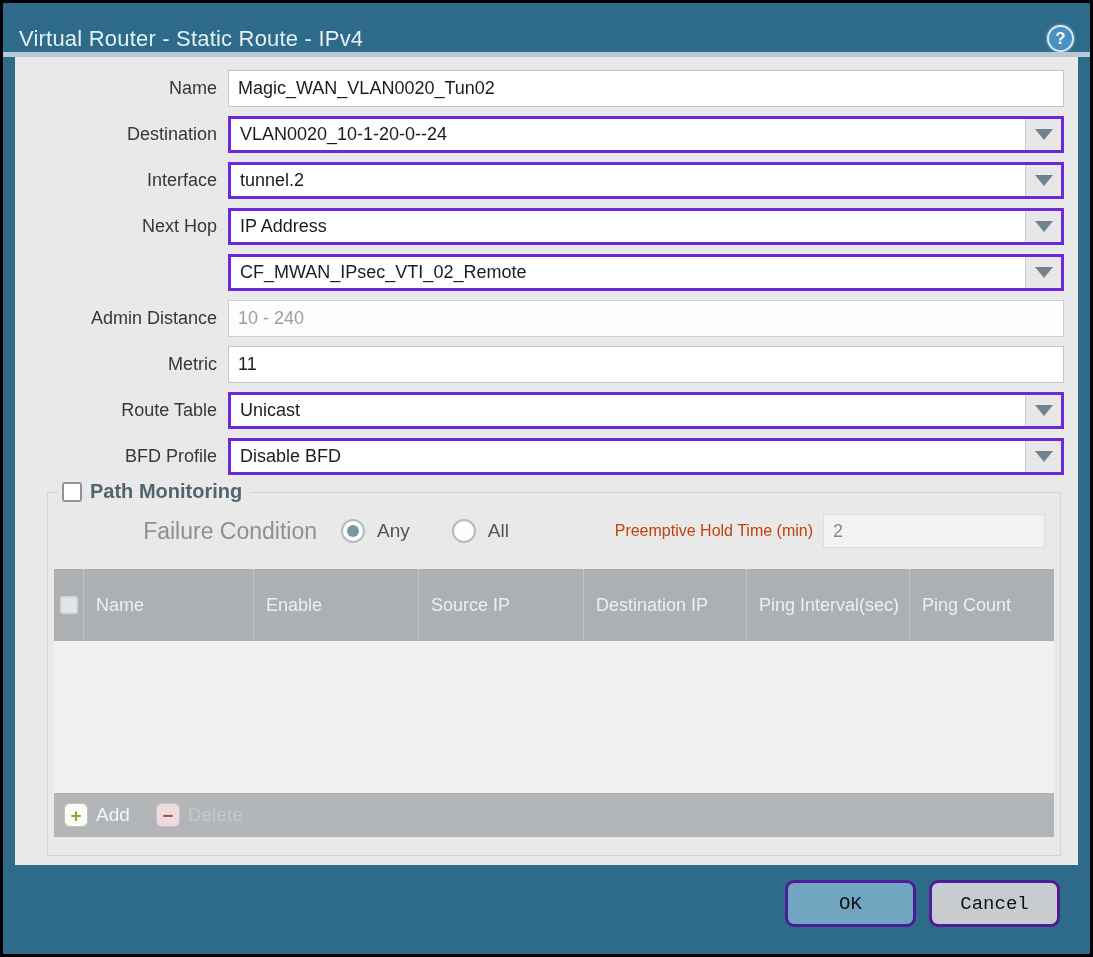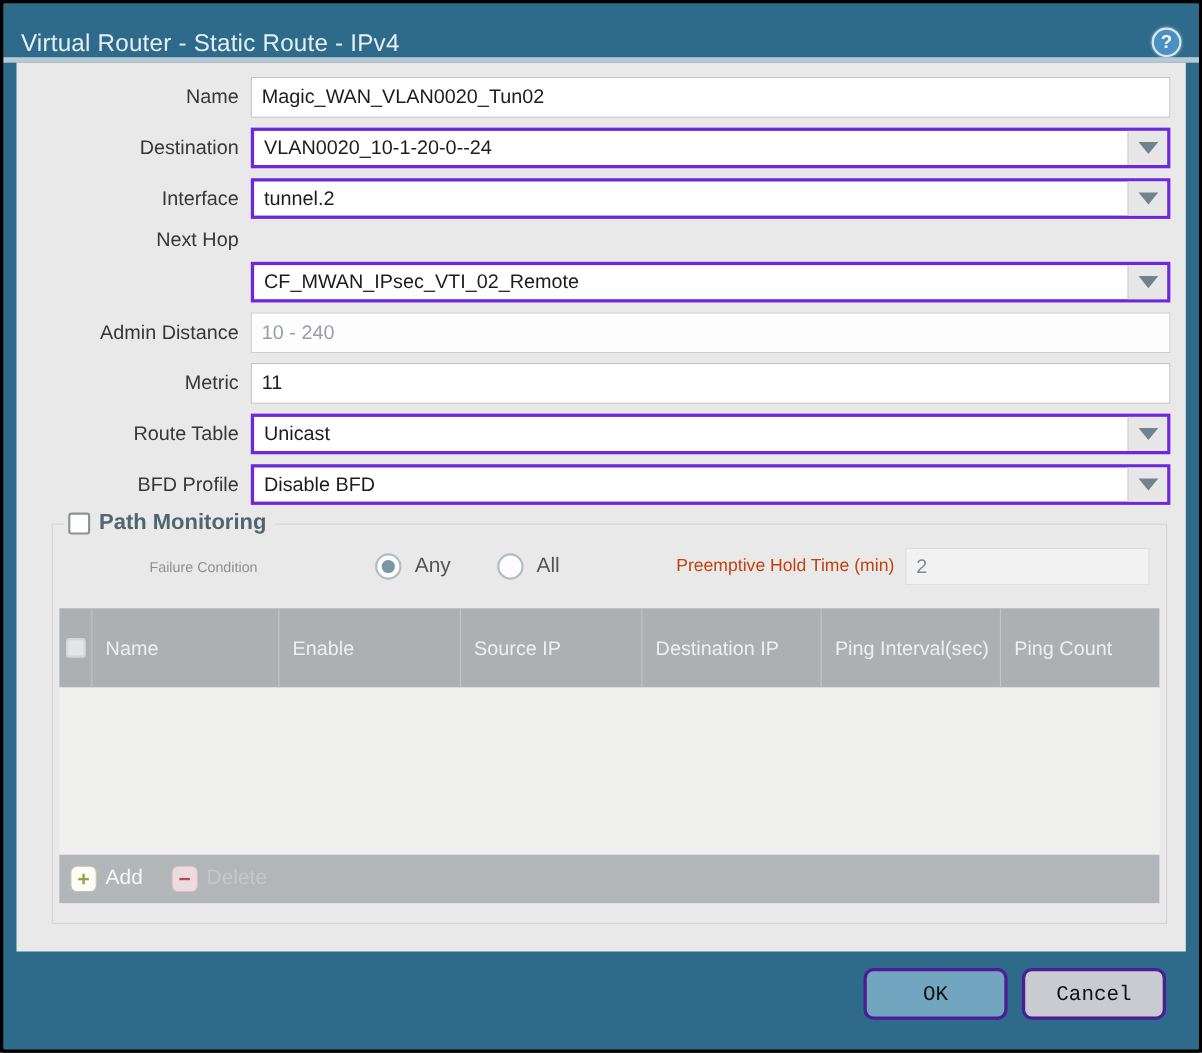--- a/index.html
+++ b/index.html
@@ -103,22 +103,22 @@
   }
   .legend-label {
     font-size:20px; font-weight:bold; color:#51656f;
   }
 
   .fc-row {
     display:flex; align-items:center;
     margin:12px 10px 0 0;
   }
   .fc-label {
-    width:288px; text-align:center; padding-right:24px;
-    font-size:13px; color:#8f8f8f;
+    width:288px; text-align:right; padding-right:24px;
+    font-size:23px; color:#8f8f8f;
   }
   .radio-opt { display:flex; align-items:center; margin-right:42px; cursor:pointer; }
   .radio {
     width:24px; height:24px; border-radius:50%;
     background:#fdfdfd; border:2px solid #b3bcc0;
     display:flex; align-items:center; justify-content:center;
     margin-right:12px;
   }
   .radio .dot { width:12px; height:12px; border-radius:50%; background:#7b97a4; }
   .radio-label { font-size:19px; color:#545454; }
@@ -226,20 +226,28 @@
           <div class="combo-text">tunnel.2</div>
           <div class="combo-btn">
               <span class="tri"></span>
             </div>
         </div>
       </div>
     </div>
 
     <div class="form-row">
       <div class="form-label">Next Hop</div>
+      <div class="field-wrap">
+        <div class="combo">
+          <div class="combo-text">IP Address</div>
+          <div class="combo-btn">
+              <span class="tri"></span>
+            </div>
+        </div>
+      </div>
     </div>
 
     <div class="form-row">
       <div class="form-label"></div>
       <div class="field-wrap">
         <div class="combo">
           <div class="combo-text">CF_MWAN_IPsec_VTI_02_Remote</div>
           <div class="combo-btn">
               <span class="tri"></span>
             </div>

